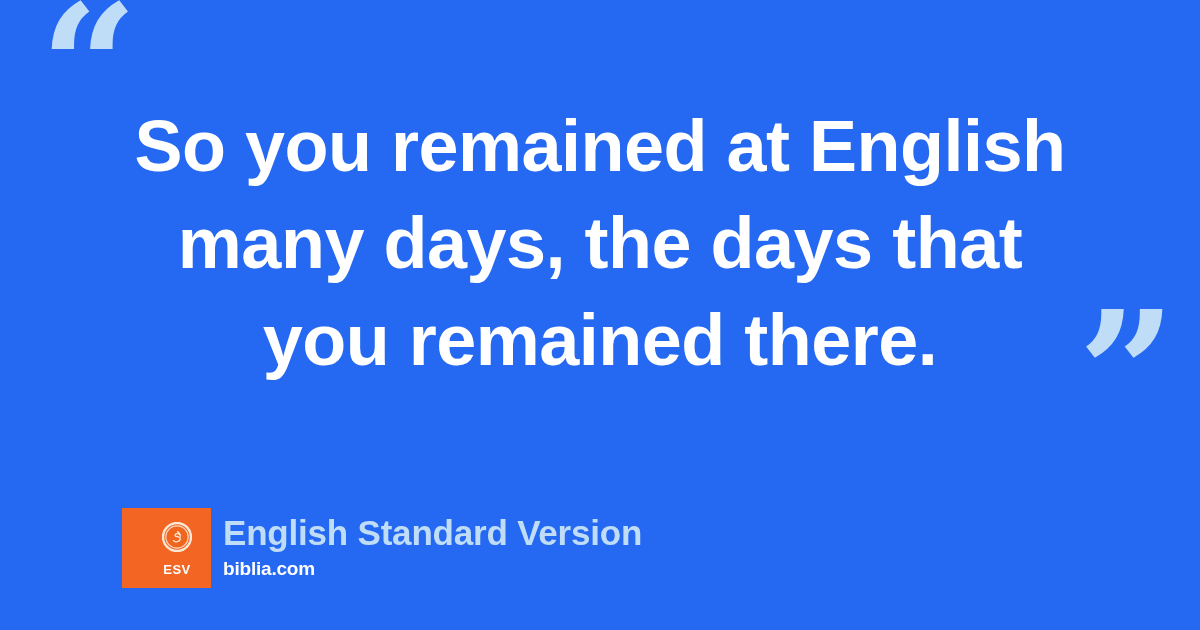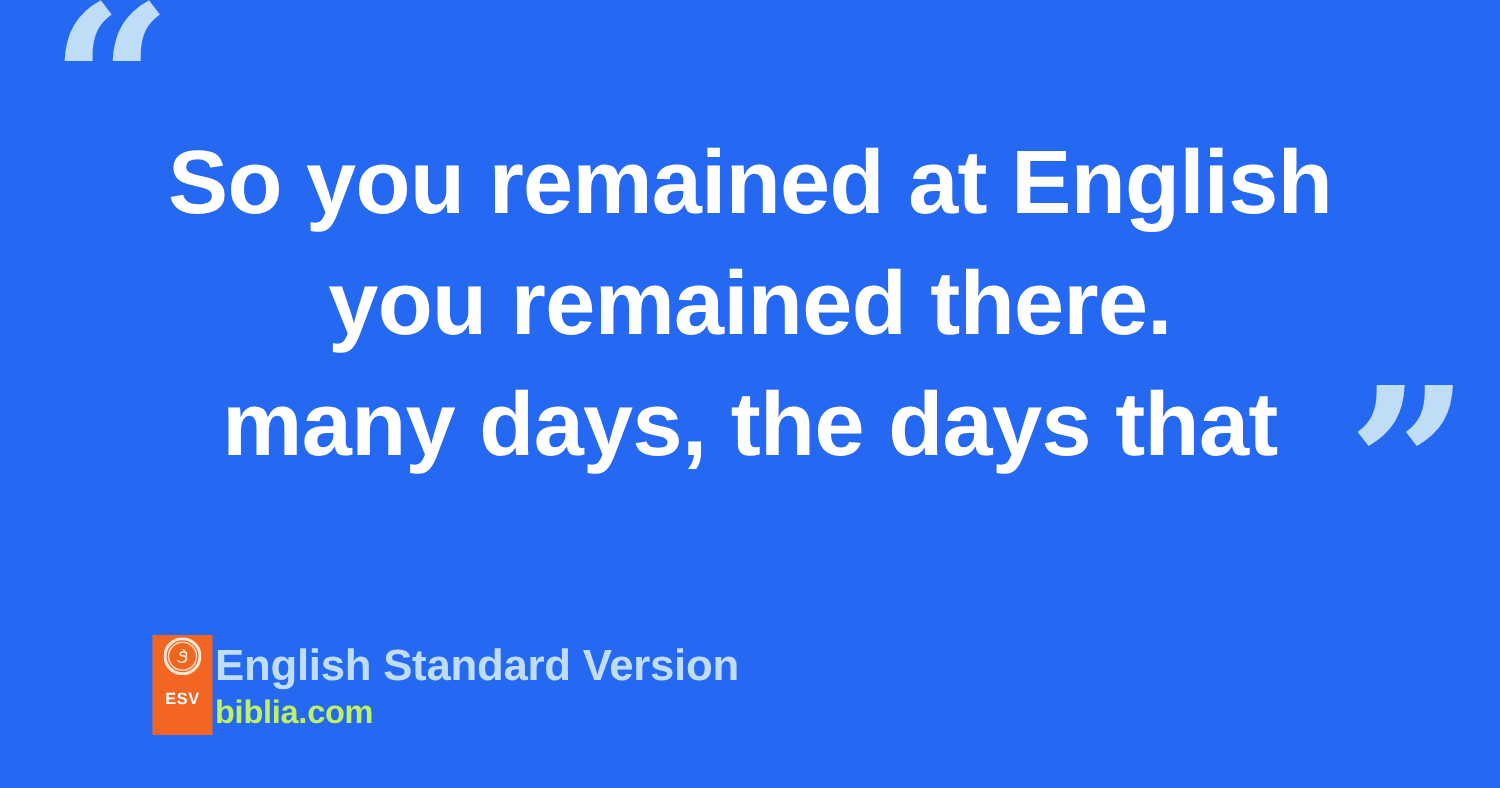--- a/index.html
+++ b/index.html
@@ -61,73 +61,75 @@
 
   
   #attribution {
     position: absolute;
     left: 122px;
     top: 508px;
     display: flex;
     align-items: center;
   }
   #esv-badge {
-    width: 48px;
+    width: 68px;
     height: 80px;
     background: #f26522;
     display: flex;
     flex-direction: column;
     align-items: center;
+    justify-content: center;
     flex: none;
+    padding-left: 21px;
   }
   #esv-badge .seal {
     display: block;
     margin-top: 2px;
   }
   #esv-badge .badge-label {
     color: #ffffff;
     font-size: 13px;
     font-weight: 700;
     letter-spacing: 0.5px;
     margin-top: 7px;
     line-height: 1;
   }
   #attribution-text {
-    margin-left: 2px;
+    margin-left: 12px;
     display: flex;
     flex-direction: column;
     justify-content: center;
   }
   #version-name {
     color: #c0ddf8;
     font-size: 35px;
     font-weight: 700;
     line-height: 40px;
     letter-spacing: -0.2px;
   }
   #site-url {
-    color: #bef264;
-    font-size: 26px;
+    color: #ffffff;
+    font-size: 19px;
     font-weight: 700;
     line-height: 30px;
     margin-top: 1px;
     letter-spacing: -0.2px;
   }
 </style>
 </head>
 <body>
 
 <div id="card">
 
   <span id="quote-open" class="quote-mark">“</span>
 
   <div id="quote-text">
     <span class="line">So you remained at English</span>
+    <span class="line">many days, the days that</span>
     <span class="line">you remained there.</span>
-    <span class="line">many days, the days that</span>
   </div>
 
   <span id="quote-close" class="quote-mark">”</span>
 
   <div id="attribution">
 
     <div id="esv-badge">
       <span class="seal">
         <svg width="30" height="30" viewBox="0 0 30 30" aria-hidden="true">
           <circle cx="15" cy="15" r="14" fill="none" stroke="#fde8d8" stroke-width="2.4"></circle>

